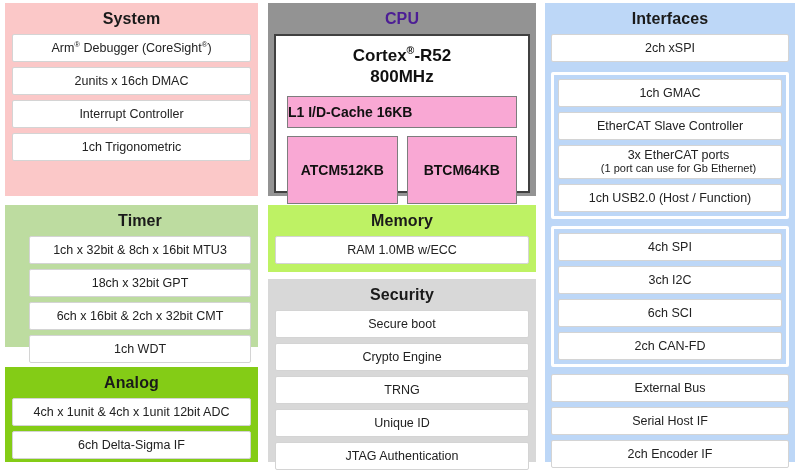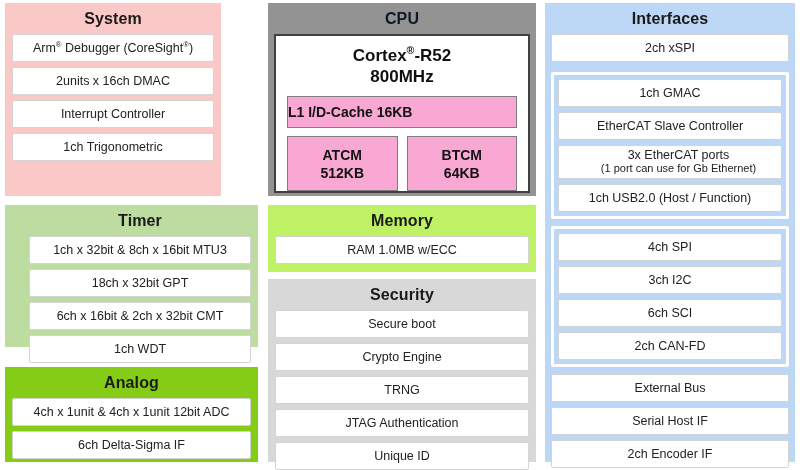--- a/index.html
+++ b/index.html
@@ -63,21 +63,21 @@
 
   
   .p-system    { background: #fbc8c8; }
   .p-timer     { background: #bddca0; padding-left: 24px; }
   .p-analog    { background: #84cc16; }
   .p-cpu       { background: #939393; }
   .p-memory    { background: #bef264; }
   .p-security  { background: #d8d8d8; }
   .p-interfaces{ background: #bdd7f7; }
 
-  .p-cpu .panel-title { color: #0f172a; }
+  .p-cpu .panel-title { color: #4c1d95; }
 
   
   .cpu-inner {
     background: #ffffff;
     border: 2px solid #404040;
     box-sizing: border-box;
     padding: 9px 11px 11px 11px;
     height: 159px;
   }
   .cpu-name {
@@ -100,23 +100,23 @@
     height: 32px;
     line-height: 30px;
     margin-bottom: 8px;
   }
   .cpu-tcm-row {
     display: flex;
     gap: 9px;
   }
   .cpu-tcm {
     flex: 1;
-    height: 55px;
+    height: 68px;
     display: flex;
-    flex-direction: column;
+    flex-direction: row;
     align-items: center;
     justify-content: center;
     line-height: 18px;
   }
 
   
   .subgroup {
     border: 3px solid #ffffff;
     border-radius: 2px;
     box-sizing: border-box;
@@ -130,21 +130,21 @@
     font-size: 0.62em;
     vertical-align: super;
     line-height: 0;
   }
 </style>
 </head>
 <body>
 
 <div id="diagram">
 
-  <div class="panel p-system" style="left:5px; top:3px; width:216px; height:193px;">
+  <div class="panel p-system" style="left:5px; top:3px; width:253px; height:193px;">
     <div class="panel-title">System</div>
     <div class="item">Arm<sup>®</sup> Debugger (CoreSight<sup>®</sup>)</div>
     <div class="item">2units x 16ch DMAC</div>
     <div class="item">Interrupt Controller</div>
     <div class="item">1ch Trigonometric</div>
   </div>
 
   <div class="panel p-timer" style="left:5px; top:205px; width:253px; height:142px;">
     <div class="panel-title">Timer</div>
     <div class="item">1ch x 32bit &amp; 8ch x 16bit MTU3</div>
@@ -183,22 +183,22 @@
   <div class="panel p-memory" style="left:268px; top:205px; width:268px; height:67px;">
     <div class="panel-title">Memory</div>
     <div class="item">RAM 1.0MB w/ECC</div>
   </div>
 
   <div class="panel p-security" style="left:268px; top:279px; width:268px; height:183px;">
     <div class="panel-title">Security</div>
     <div class="item">Secure boot</div>
     <div class="item">Crypto Engine</div>
     <div class="item">TRNG</div>
+    <div class="item">Unique ID</div>
     <div class="item">JTAG Authentication</div>
-    <div class="item">Unique ID</div>
   </div>
 
   <div class="panel p-interfaces" style="left:545px; top:3px; width:250px; height:459px; padding:4px 6px 6px 6px;">
     <div class="panel-title">Interfaces</div>
 
     <div class="plain-group" style="margin-bottom:7px;">
       <div class="item">2ch xSPI</div>
     </div>
 
     <div class="subgroup">

